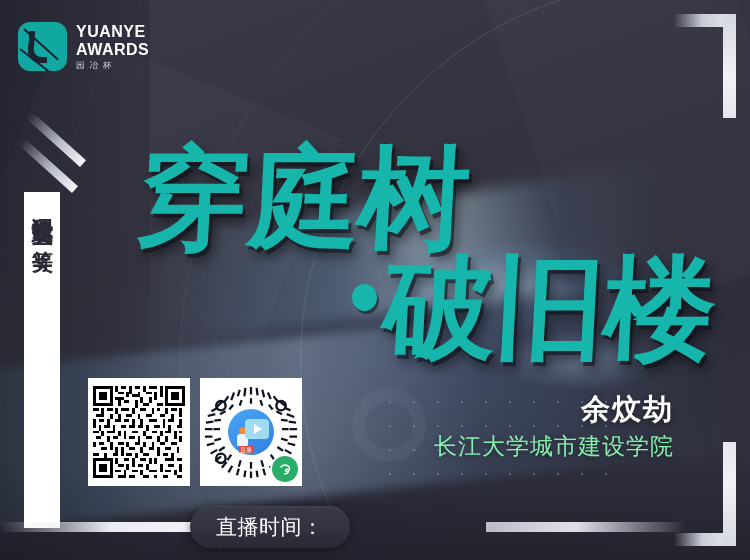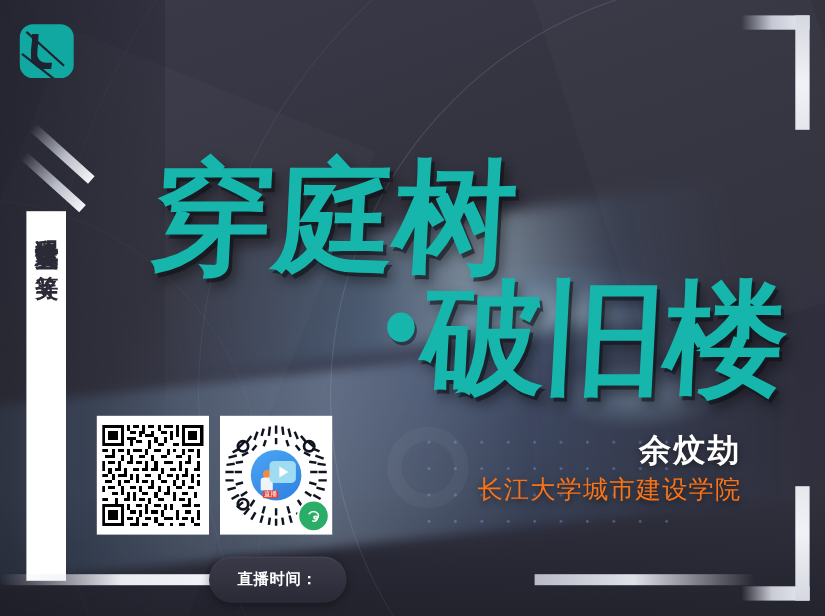--- a/index.html
+++ b/index.html
@@ -121,33 +121,33 @@
     padding:0 1px;border-radius:1px;line-height:7px;
     font-family:"DejaVu Sans","Liberation Sans",sans-serif;}
   .qr-mini .badge{position:absolute;right:4px;bottom:4px;width:26px;height:26px;border-radius:50%;
     background:#2aae67;display:flex;align-items:center;justify-content:center;box-shadow:0 0 0 2px #fff;}
   .qr-mini .badge svg{width:16px;height:16px;}
 
   
   .presenter{position:absolute;right:76px;top:394px;text-align:right;margin-left:39px;}
   .presenter .pname{color:#fff;font-size:29px;font-weight:bold;letter-spacing:2px;line-height:1.1;
     font-family:"DejaVu Sans","Liberation Sans",sans-serif;text-shadow:0 2px 6px rgba(0,0,0,.5);}
-  .presenter .porg{margin-top:8px;color:#f97316;font-size:23px;letter-spacing:1px;line-height:1.1;
+  .presenter .porg{margin-top:8px;color:#86efac;font-size:23px;letter-spacing:1px;line-height:1.1;
     font-family:"DejaVu Sans","Liberation Sans",sans-serif;text-shadow:0 2px 6px rgba(0,0,0,.5);}
 
   
   .foot-left{position:absolute;left:0px;bottom:28px;width:200px;height:10px;
     background:linear-gradient(90deg,rgba(235,237,243,0) 0%,#e9ebf1 55%,#f3f4f8 100%);}
   .foot-right{position:absolute;right:64px;bottom:28px;width:200px;height:10px;
     background:linear-gradient(270deg,rgba(235,237,243,0) 0%,#dfe1e9 55%,#b9bcc7 100%);}
   .time-pill{position:absolute;left:190px;bottom:12px;height:42px;padding:0 26px;border-radius:21px;
     display:flex;align-items:center;gap:4px;
     background:linear-gradient(180deg,#3a3a4a 0%,#2a2a36 100%);
     box-shadow:0 2px 9px rgba(0,0,0,.4), inset 0 1px 0 rgba(255,255,255,.06);}
-  .time-pill .lab{color:#fff;font-size:14px;font-weight:bold;letter-spacing:.5px;
+  .time-pill .lab{color:#fff;font-size:21px;font-weight:normal;letter-spacing:.5px;
     font-family:"DejaVu Sans","Liberation Sans",sans-serif;}
   .time-pill .val{color:#fff;font-size:21px;letter-spacing:.5px;
     font-family:"DejaVu Sans","Liberation Sans",sans-serif;}
 </style>
 </head>
 <body>
 
 <div class="poster">
 
   <div class="bg-base"></div>
@@ -173,20 +173,25 @@
   <div class="corner-br">
     <div class="h"></div>
     <div class="v"></div>
   </div>
 
   <div class="logo-wrap">
     <div class="logo-mark">
       <div class="y-dark"></div>
       <div class="y-stroke"></div>
       <div class="y-stroke2"></div>
+    </div>
+    <div class="logo-text">
+      <div class="logo-en1">YUANYE</div>
+      <div class="logo-en2">AWARDS</div>
+      <div class="logo-cn">园冶杯</div>
     </div>
   </div>
 
 
   <div class="slash s1"></div>
   <div class="slash s2"></div>
   <div class="award-bar">
     <span>课程设计建筑类 一等奖</span>
   </div>
 

